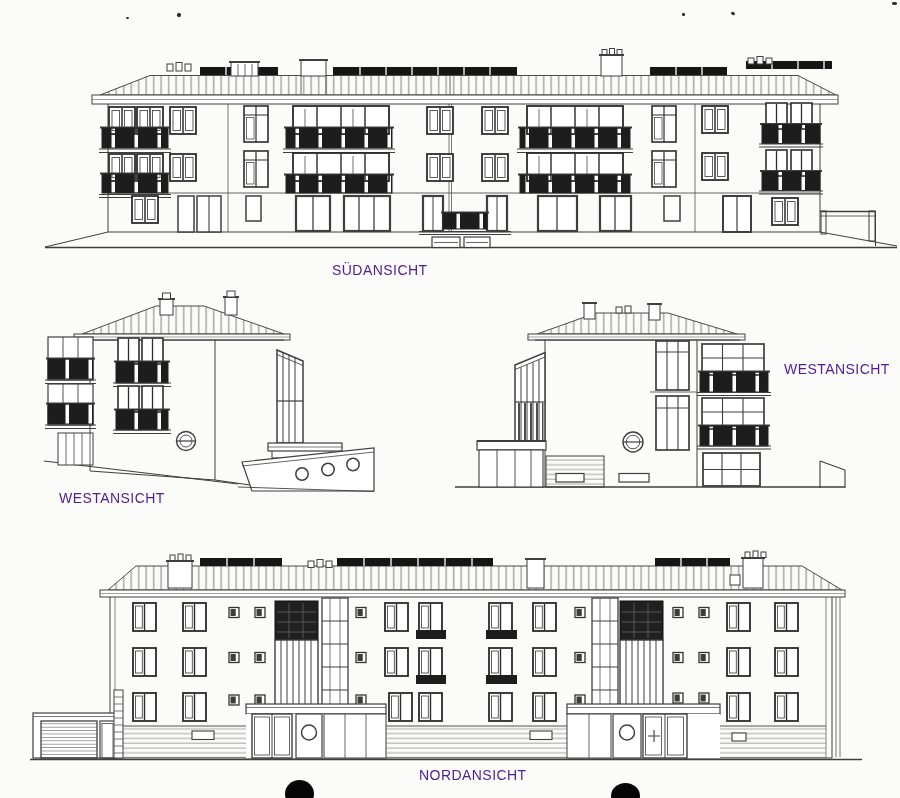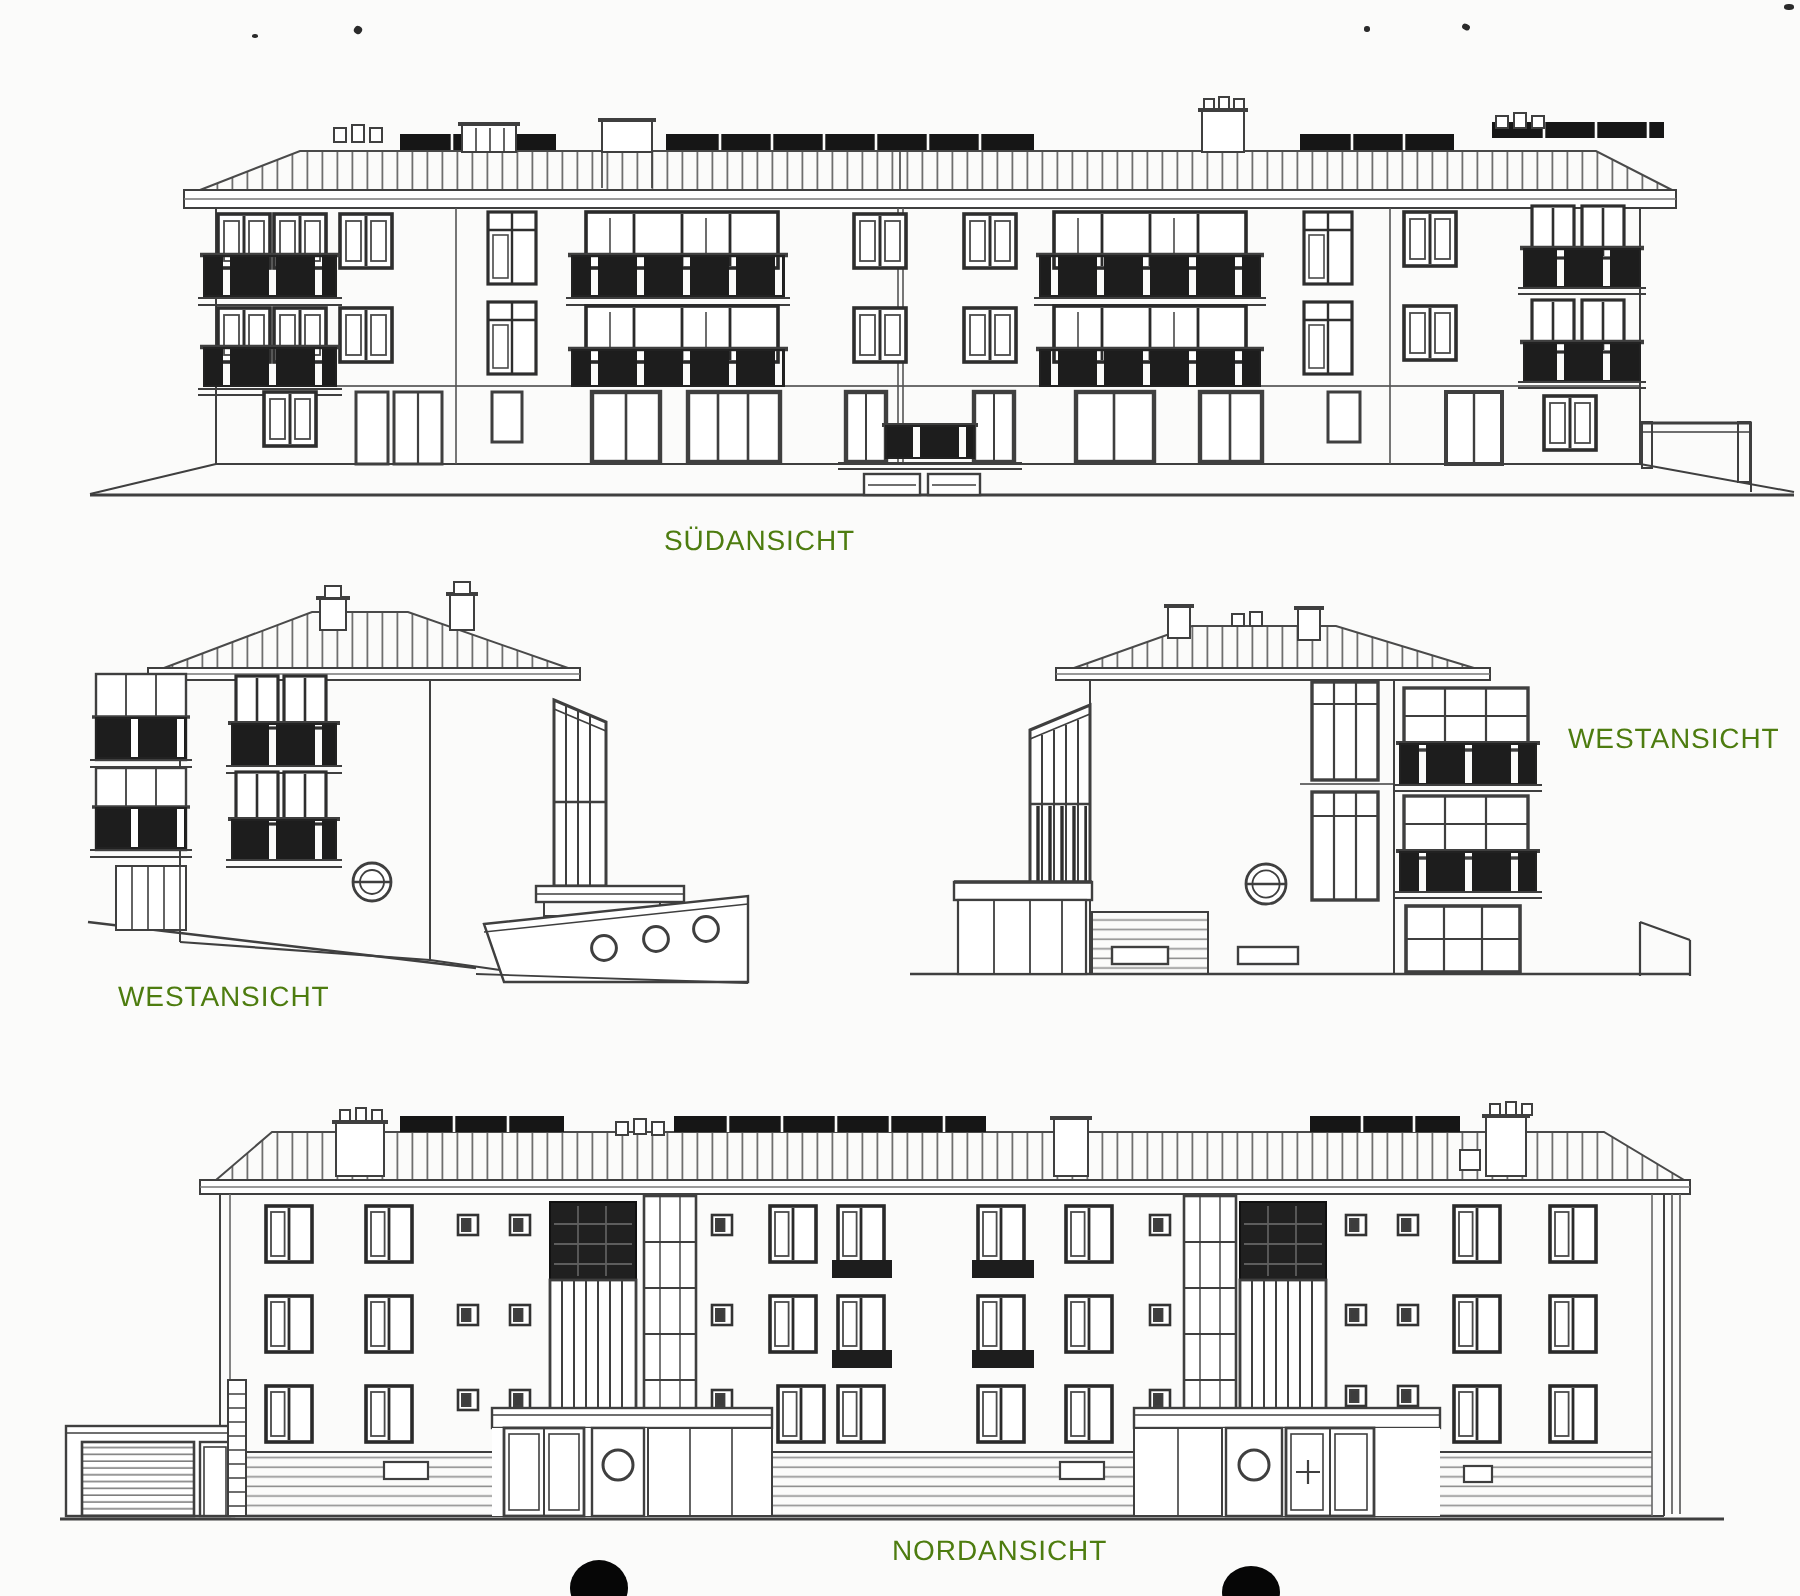--- a/index.html
+++ b/index.html
@@ -1,23 +1,23 @@
 <!DOCTYPE html>
 <html><head>
 <meta charset="utf-8">
 <style>
   html,body{margin:0;padding:0;background:#e9e9e9;}
   .page{position:relative;width:900px;height:798px;background:#fbfbfa;overflow:hidden;
         font-family:"Liberation Sans",sans-serif;}
   .drawing{position:absolute;left:0;top:0;}
-  .lbl{position:absolute;color:#4d7c0f;font-size:14px;letter-spacing:.45px;white-space:nowrap;}
+  .lbl{position:absolute;color:#4c1d95;font-size:14px;letter-spacing:.45px;white-space:nowrap;}
   .lbl-sued{left:332px;top:262px;}
   .lbl-ost{left:59px;top:490px;}
   .lbl-west{left:784px;top:361px;}
-  .lbl-nord{left:419px;top:767px;margin-left:27px;}
+  .lbl-nord{left:419px;top:767px;}
   .punch{position:absolute;background:#060606;border-radius:50%;}
   .punch-left{left:285px;top:780px;width:29px;height:28px;}
   .punch-right{left:611px;top:783px;width:29px;height:26px;}
   .speck{position:absolute;background:#2b2b2b;border-radius:45%;}
   .s1{left:126px;top:17px;width:3px;height:2px;}
   .s2{left:177px;top:13px;width:4px;height:4px;transform:rotate(30deg);}
   .s3{left:682px;top:13px;width:3px;height:3px;}
   .s4{left:731px;top:12px;width:4px;height:3px;transform:rotate(25deg);}
   .s5{left:892px;top:2px;width:5px;height:3px;}
 </style>

